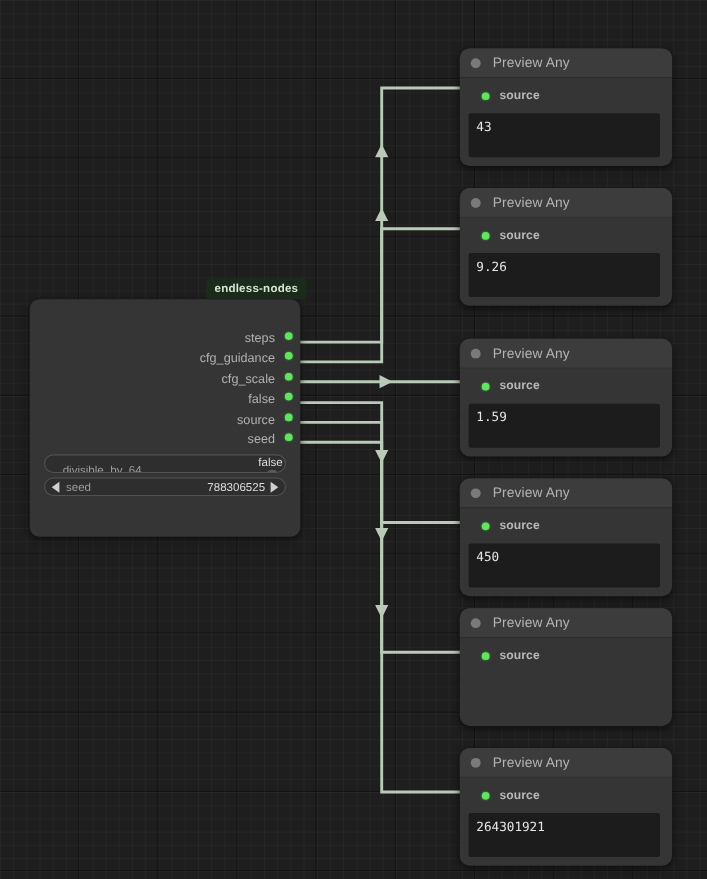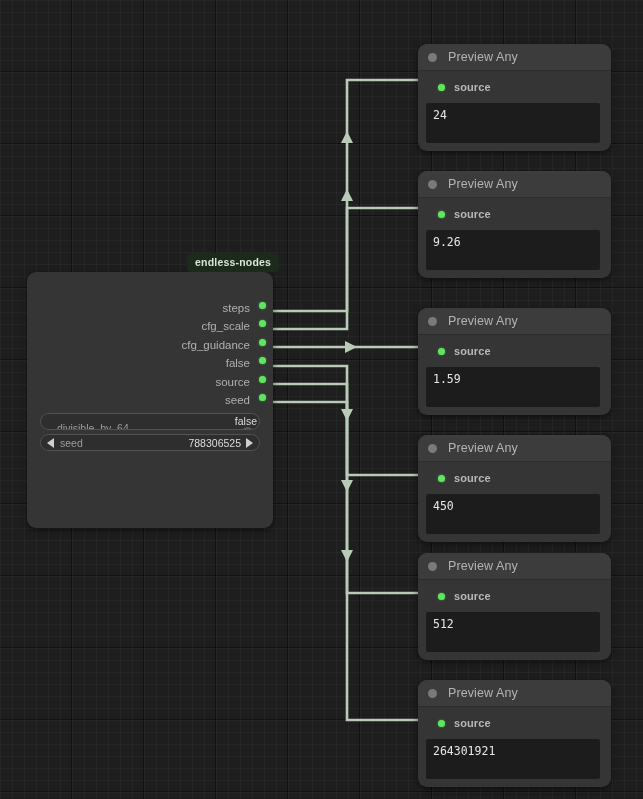--- a/index.html
+++ b/index.html
@@ -44,21 +44,21 @@
   }
   .title-text{
     margin-left:11px;
     color:#b3b3b3;
     font-size:12.5px;
     letter-spacing:.1px;
     white-space:nowrap;
   }
 
   
-  #node-randomizer{left:27px;top:272px;width:246px;height:256px;}
+  #node-randomizer{left:27px;top:272px;width:246px;height:216px;}
   .badge{
     position:absolute;
     left:160px;top:-19px;
     background:#1b2a1b;
     color:#d8e6d8;
     font-size:10.5px;
     font-weight:bold;
     padding:3px 8px 4px 8px;
     border-radius:4px;
     white-space:nowrap;
@@ -186,25 +186,25 @@
 
     <div class="badge">endless-nodes</div>
 
 
     <div class="out-ports">
       <div class="out-row">
         <span class="out-label">steps</span>
         <span class="port-dot"></span>
       </div>
       <div class="out-row">
+        <span class="out-label">cfg_guidance</span>
+        <span class="port-dot"></span>
+      </div>
+      <div class="out-row">
         <span class="out-label">cfg_scale</span>
-        <span class="port-dot"></span>
-      </div>
-      <div class="out-row">
-        <span class="out-label">cfg_guidance</span>
         <span class="port-dot"></span>
       </div>
       <div class="out-row">
         <span class="out-label">false</span>
         <span class="port-dot"></span>
       </div>
       <div class="out-row">
         <span class="out-label">source</span>
         <span class="port-dot"></span>
       </div>
@@ -239,21 +239,21 @@
 
   <div class="node preview-node" style="top:44px;">
     <div class="node-title">
       <span class="title-dot"></span>
       <span class="title-text">Preview Any</span>
     </div>
     <div class="pv-in-row">
       <span class="port-dot"></span>
       <span class="pv-in-label">source</span>
     </div>
-    <div class="pv-text">24</div>
+    <div class="pv-text">43</div>
   </div>
 
   <div class="node preview-node" style="top:171px;">
     <div class="node-title">
       <span class="title-dot"></span>
       <span class="title-text">Preview Any</span>
     </div>
     <div class="pv-in-row">
       <span class="port-dot"></span>
       <span class="pv-in-label">source</span>
@@ -287,21 +287,20 @@
 
   <div class="node preview-node" style="top:553px;">
     <div class="node-title">
       <span class="title-dot"></span>
       <span class="title-text">Preview Any</span>
     </div>
     <div class="pv-in-row">
       <span class="port-dot"></span>
       <span class="pv-in-label">source</span>
     </div>
-    <div class="pv-text">512</div>
   </div>
 
   <div class="node preview-node" style="top:680px;">
     <div class="node-title">
       <span class="title-dot"></span>
       <span class="title-text">Preview Any</span>
     </div>
     <div class="pv-in-row">
       <span class="port-dot"></span>
       <span class="pv-in-label">source</span>

